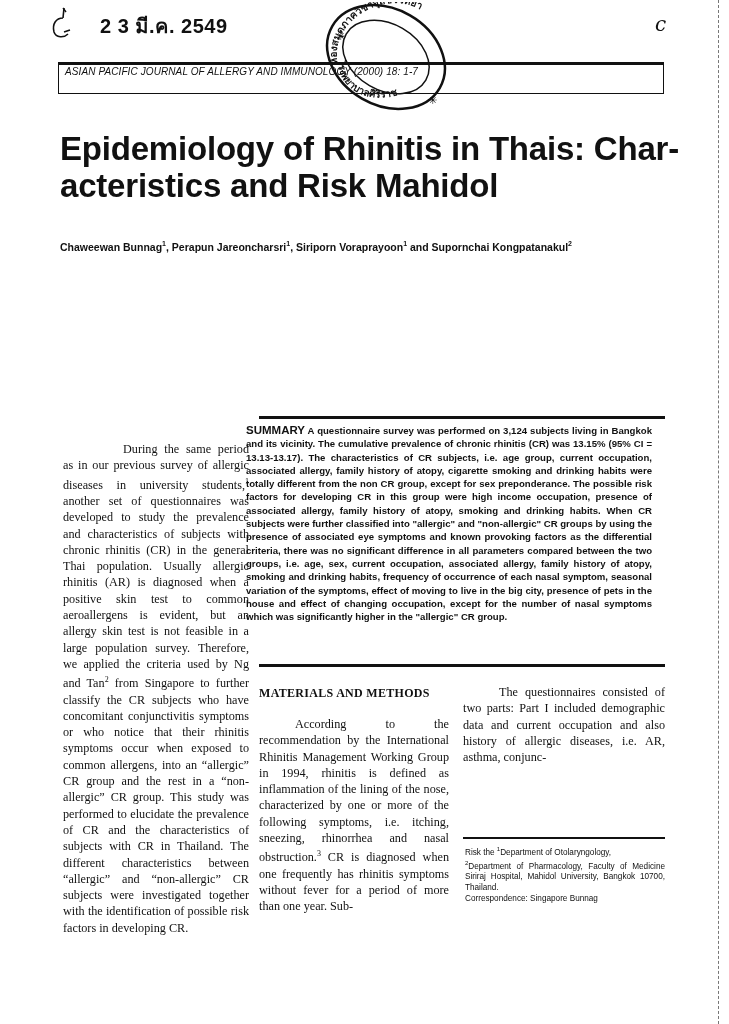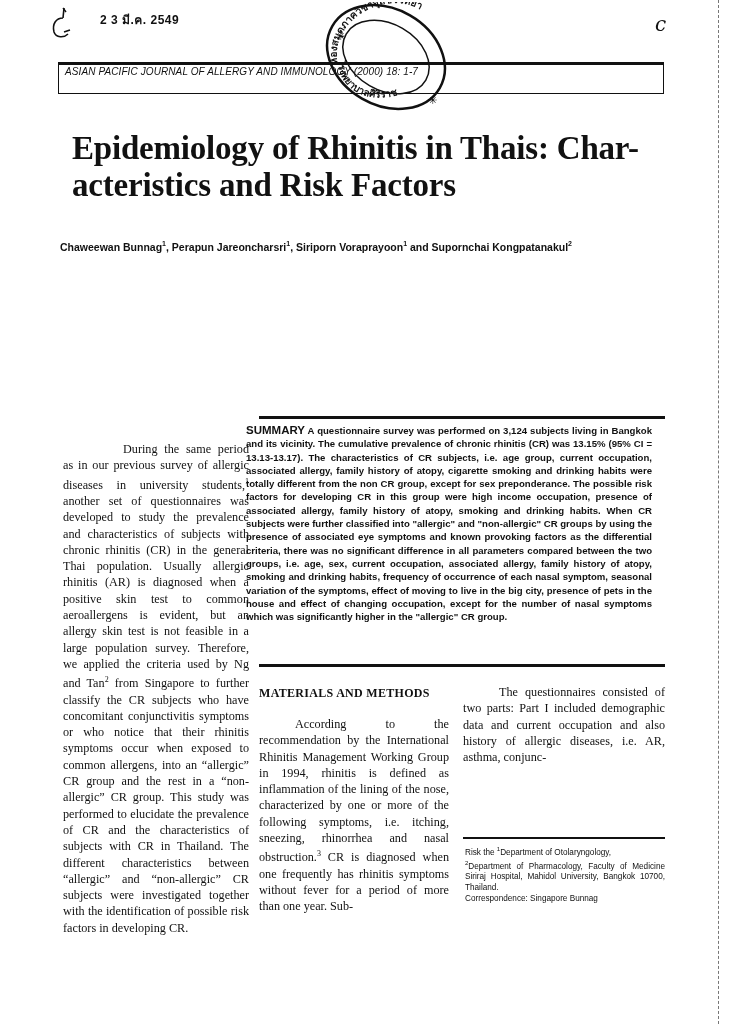--- a/index.html
+++ b/index.html
@@ -3,33 +3,33 @@
 <meta charset="utf-8">
 <style>
   * { box-sizing: border-box; margin: 0; padding: 0; }
   html, body { width: 729px; height: 1024px; background: #ffffff; overflow: hidden; }
   body { position: relative; color: #111; font-family: "Liberation Serif", serif; }
 
   .abs { position: absolute; }
 
   
   .hand-mark { left: 50px; top: 6px; width: 26px; height: 34px; }
-  .date-stamp { left: 100px; top: 10px; font-family: "Liberation Sans", sans-serif; font-weight: bold; font-size: 12px; letter-spacing: 0.5px; }
+  .date-stamp { left: 100px; top: 10px; font-family: "Liberation Sans", sans-serif; font-weight: bold; font-size: 20px; letter-spacing: 0.5px; }
   .hand-c { left: 655px; top: 12px; font-family: "DejaVu Serif", serif; font-style: italic; font-size: 20px; }
   .scan-edge { left: 718px; top: 0; width: 2px; height: 1024px; border-left: 1px dashed #777; }
 
   
   .journal-bar { left: 58px; top: 62px; width: 606px; height: 32px; border: 1.2px solid #111; border-top: 3px solid #111; }
   .journal-text { position: absolute; left: 6px; top: 1px; font-family: "Liberation Sans", sans-serif; font-style: italic; font-size: 10px; letter-spacing: 0.1px; white-space: nowrap; }
 
   
   .stamp { left: 316px; top: 2px; width: 140px; height: 110px; }
 
   
-  .title { left: 72px; top: 130px; width: 620px; font-family: Liberation Serif, serif; font-weight: bold; font-size: 33px; line-height: 37px; letter-spacing: -0.2px; }
+  .title { left: 60px; top: 130px; width: 620px; font-family: Liberation Sans, sans-serif; font-weight: bold; font-size: 33px; line-height: 37px; letter-spacing: -0.2px; }
   .authors { left: 60px; top: 240px; width: 620px; font-family: "Liberation Sans", sans-serif; font-weight: bold; font-size: 10.5px; white-space: nowrap; }
   .authors sup { font-size: 7px; }
 
   
   .intro { left: 63px; top: 441px; width: 186px; font-size: 12.2px; line-height: 16.3px; text-align: justify; }
   .intro .indent { display: inline-block; width: 60px; }
 
   
   .rule { background: #111; height: 2.5px; }
   .summary-rule-top { left: 259px; top: 416px; width: 406px; }
@@ -77,21 +77,21 @@
   </text>
   <text font-family="DejaVu Sans, sans-serif" font-size="10" font-weight="bold" fill="#111">
     <textPath href="#arcBot">โรงพยาบาลศิริราช</textPath>
   </text>
   <text x="20" y="38" font-size="11" fill="#111" font-family="DejaVu Sans, sans-serif">✳</text>
   <text x="112" y="102" font-size="11" fill="#111" font-family="DejaVu Sans, sans-serif">✳</text>
 </svg>
 
 <h1 class="abs title">
   <span>Epidemiology of Rhinitis in Thais: Char-</span><br>
-  <span>acteristics and Risk Factors</span>
+  <span>acteristics and Risk Mahidol</span>
 </h1>
 
 <div class="abs authors">
   <span>Chaweewan Bunnag</span><sup>1</sup><span>, </span><span>Perapun Jareoncharsri</span><sup>1</sup><span>, </span><span>Siriporn Voraprayoon</span><sup>1</sup><span> and </span><span>Supornchai Kongpatanakul</span><sup>2</sup>
 </div>
 
 <div class="abs intro">
   <span class="indent"></span><span>During the same period as in our previous survey of allergic diseases in university students,</span><sup style="font-size:8px">1</sup><span> another set of questionnaires was developed to study the prevalence and characteristics of subjects with chronic rhinitis (CR) in the general Thai population. Usually allergic rhinitis (AR) is diagnosed when a positive skin test to common aeroallergens  is evident, but an allergy skin test is not feasible in a large population survey. Therefore, we applied the criteria used by Ng and Tan</span><sup style="font-size:8px">2</sup><span> from Singapore to further classify the CR subjects who have concomitant conjunctivitis symptoms or who notice that their rhinitis symptoms occur when exposed to common allergens, into an “allergic” CR group and the rest in a “non-allergic” CR group. This study was performed to elucidate the prevalence of CR and the characteristics of subjects with CR in Thailand. The different characteristics between “allergic” and “non-allergic” CR subjects were investigated together with the identification of possible risk factors in developing CR.</span>
 </div>
 

